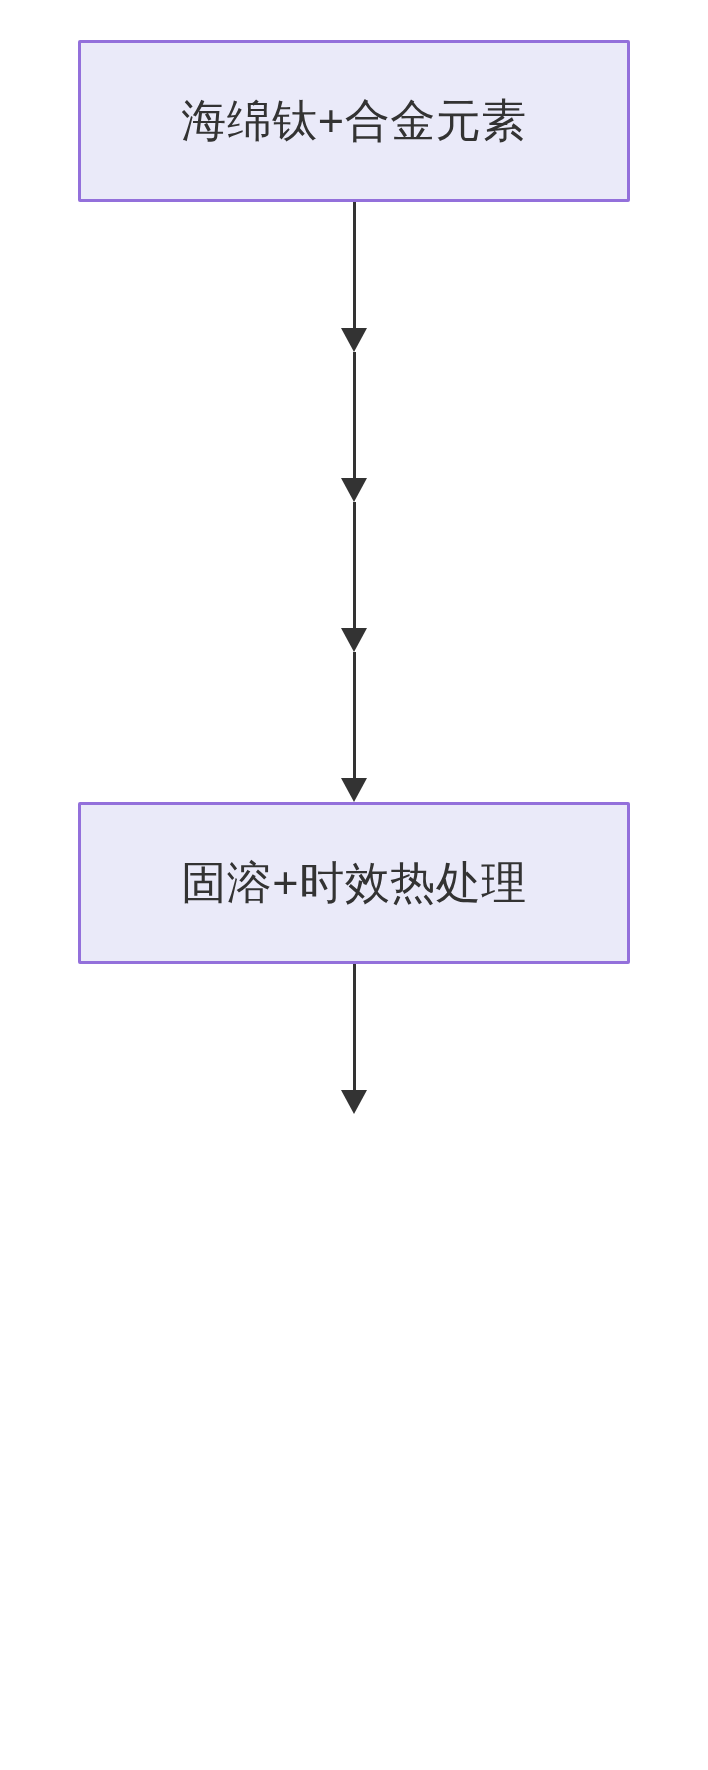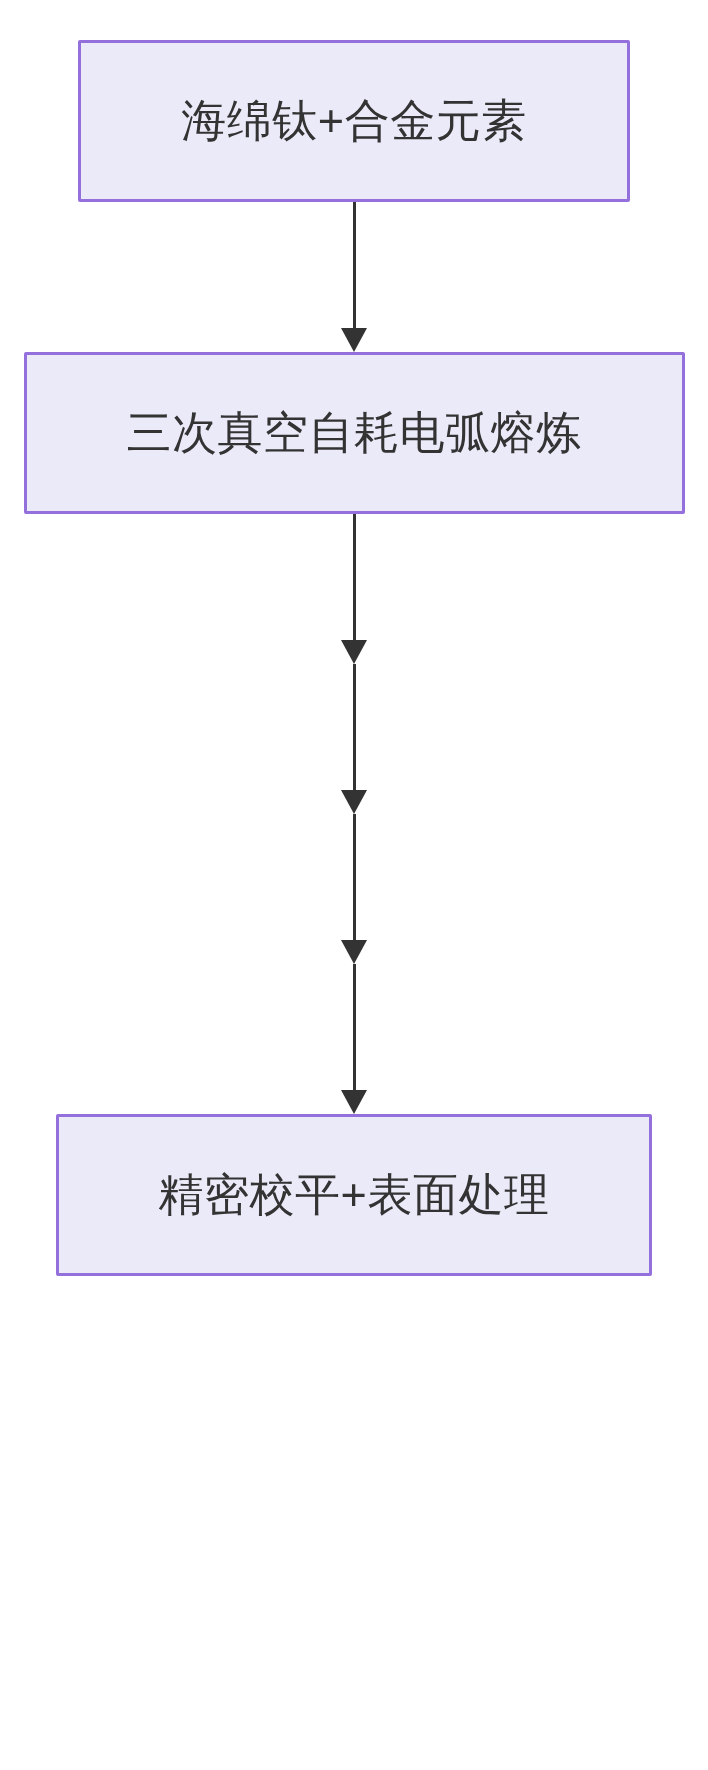--- a/index.html
+++ b/index.html
@@ -70,44 +70,41 @@
 
   <div class="node">
     <span class="node-label">海绵钛+合金元素</span>
   </div>
 
   <div class="edge">
     <div class="edge-line"></div>
     <div class="edge-head"></div>
   </div>
 
-  <div class="node">
-    <span class="node-label">三次真空自耗电弧熔炼</span>
-  </div>
-
-  <div class="edge">
-    <div class="edge-line"></div>
-    <div class="edge-head"></div>
-  </div>
-
 
   <div class="edge">
     <div class="edge-line"></div>
     <div class="edge-head"></div>
   </div>
 
 
   <div class="edge">
     <div class="edge-line"></div>
     <div class="edge-head"></div>
   </div>
 
 
   <div class="edge">
     <div class="edge-line"></div>
     <div class="edge-head"></div>
   </div>
 
   <div class="node">
-    <span class="node-label">精密校平+表面处理</span>
+    <span class="node-label">固溶+时效热处理</span>
   </div>
+
+  <div class="edge">
+    <div class="edge-line"></div>
+    <div class="edge-head"></div>
+  </div>
+
 
 </div>
 
 </body></html>

